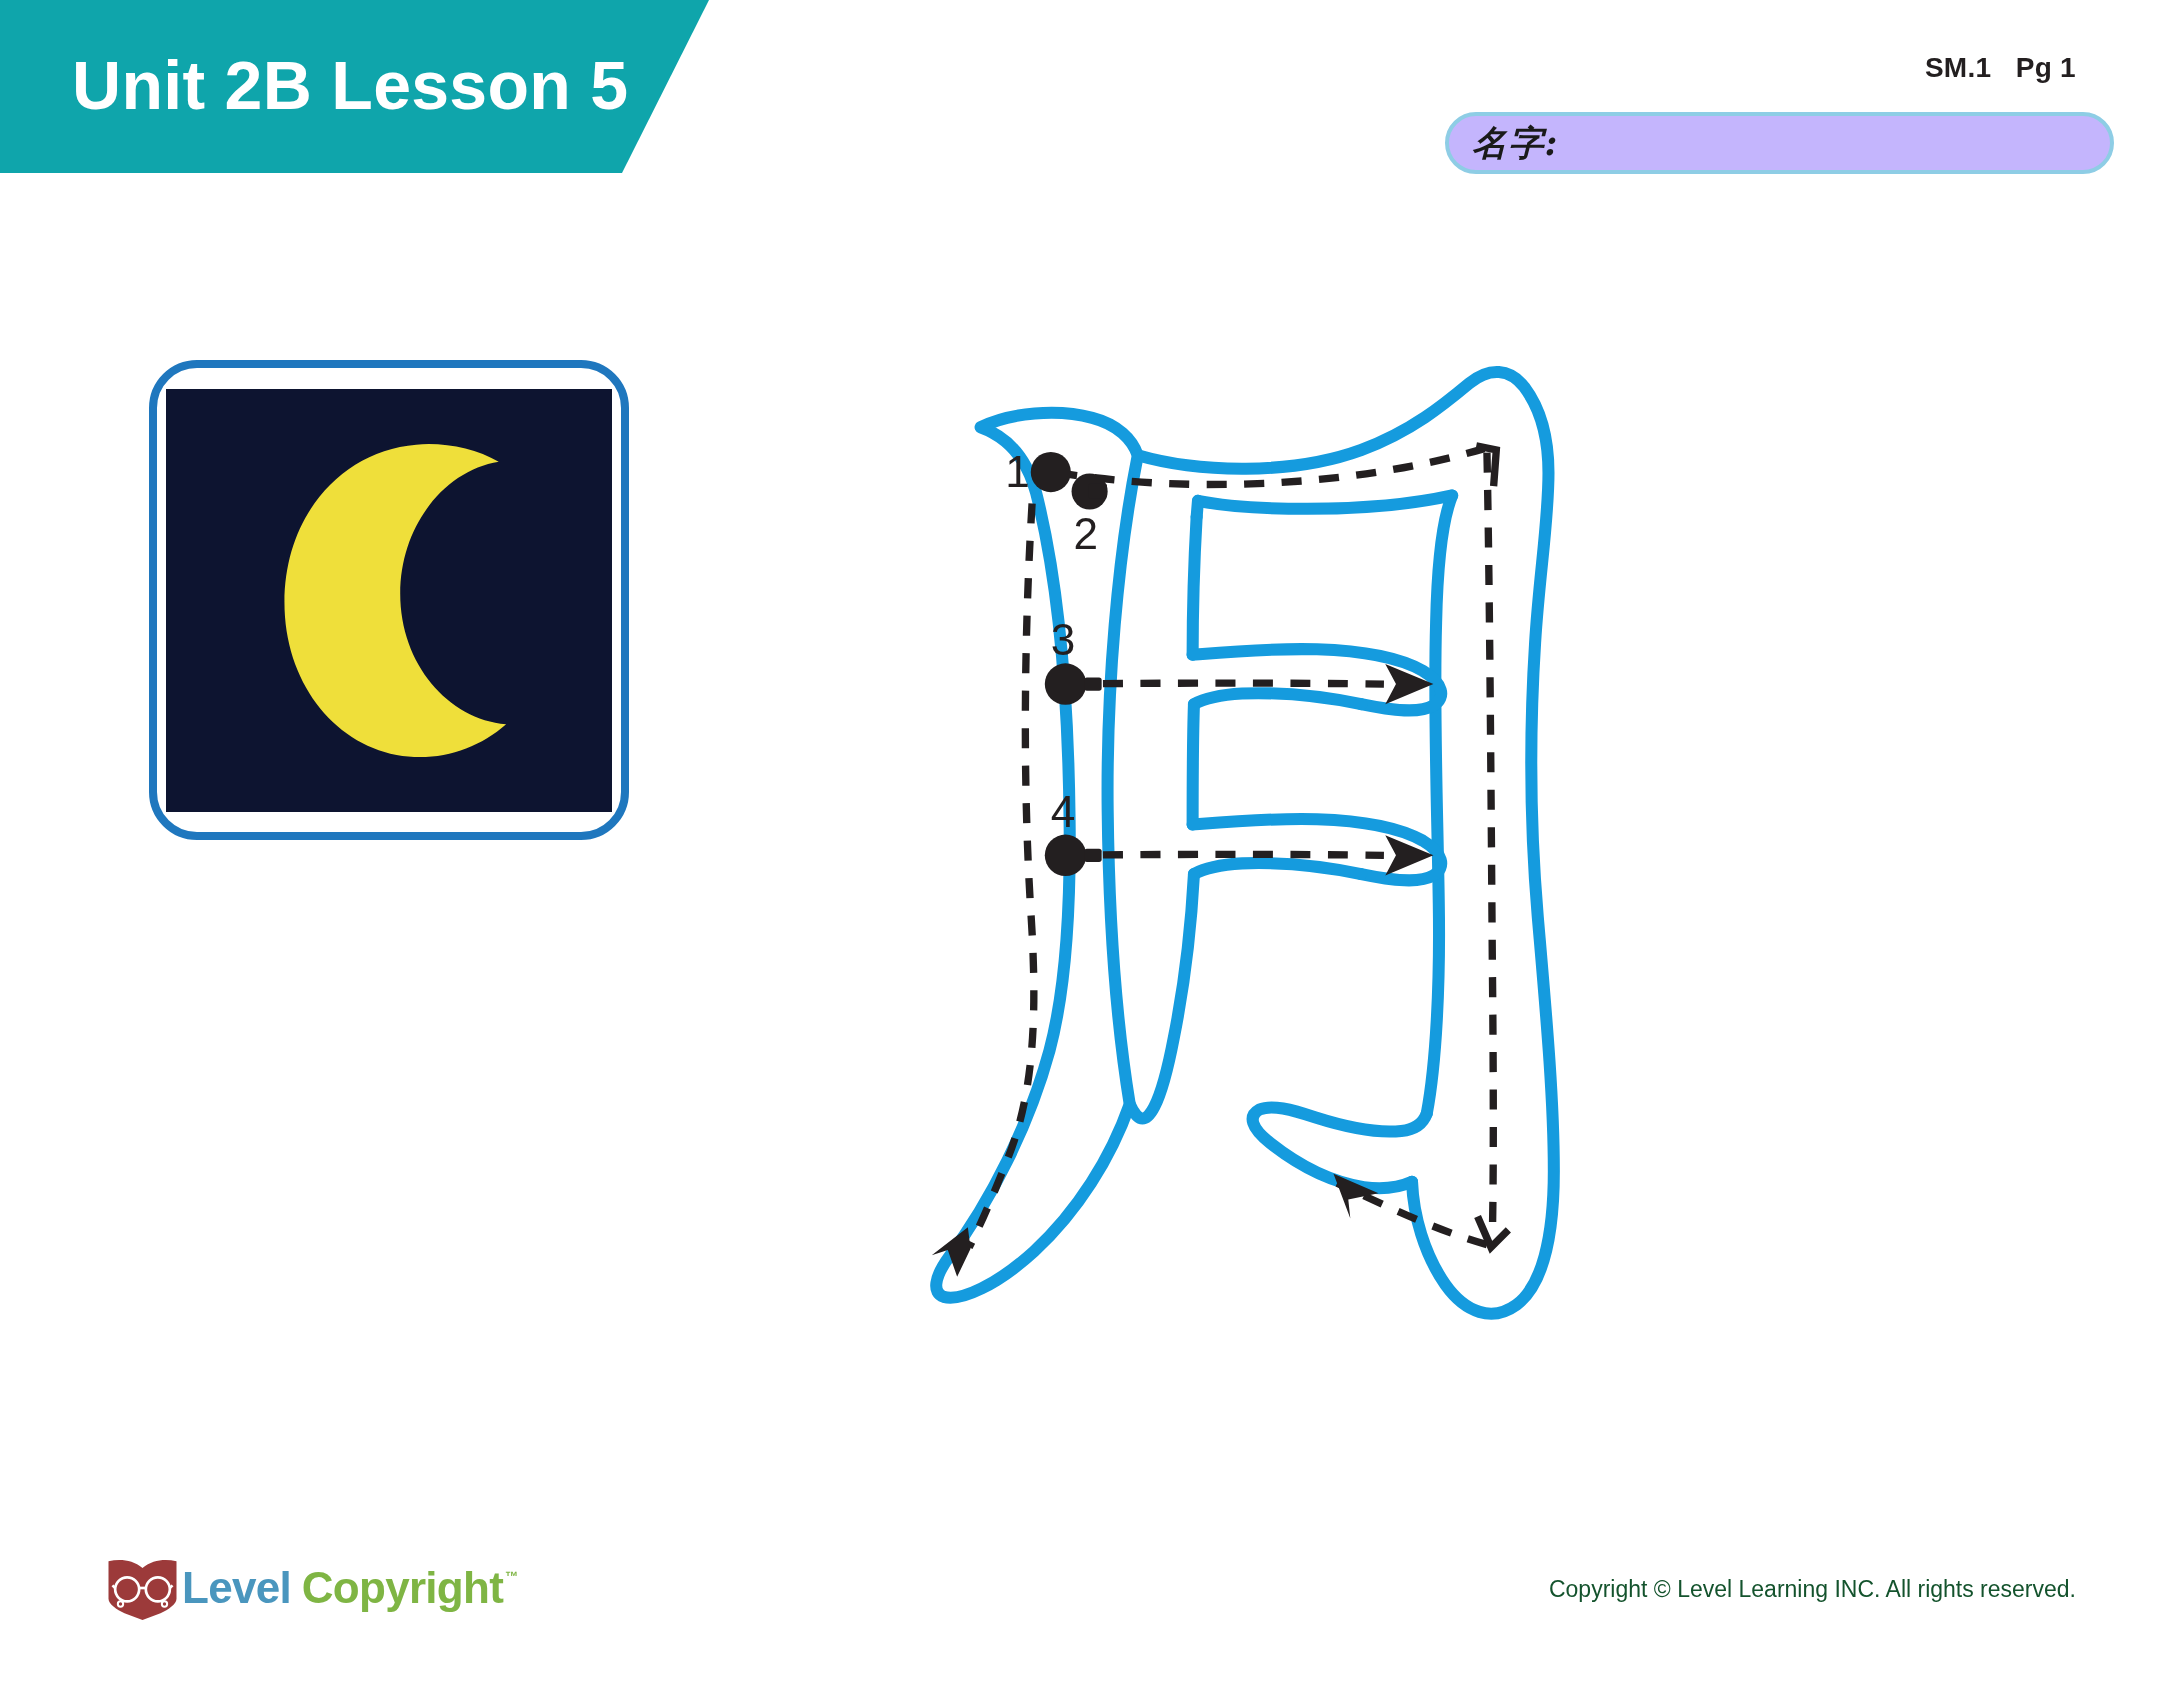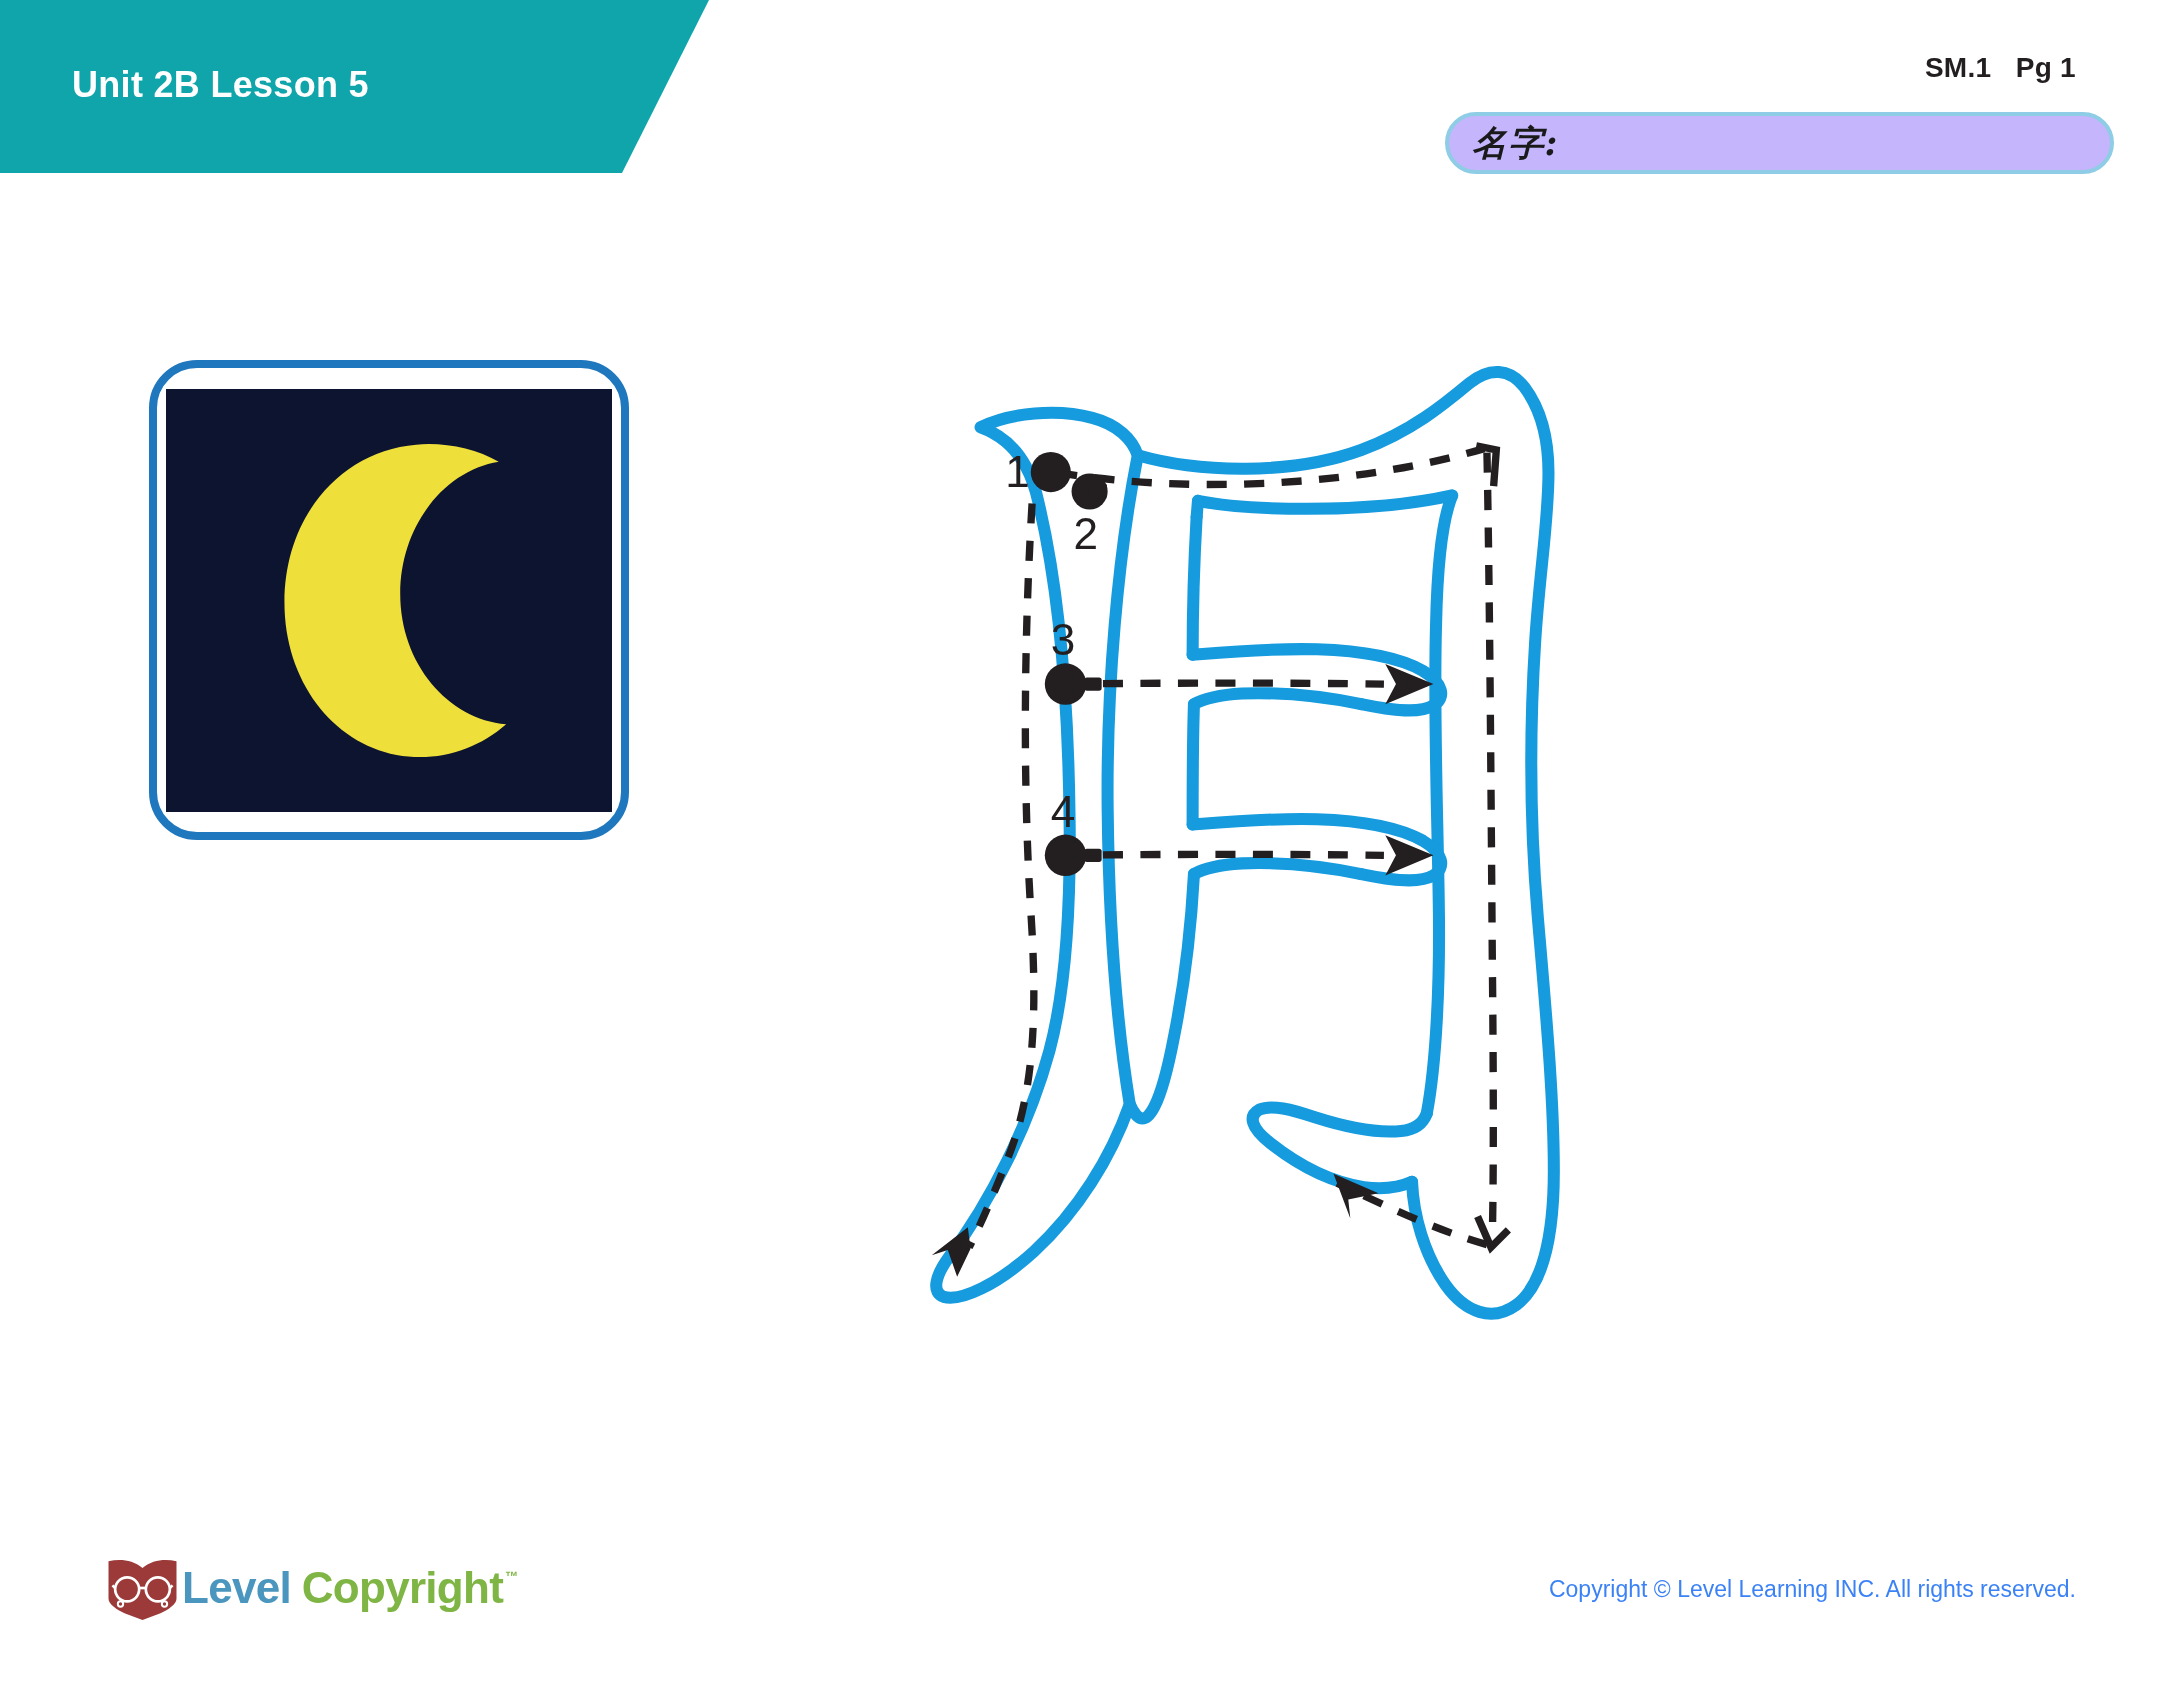--- a/index.html
+++ b/index.html
@@ -23,21 +23,21 @@
     top: 0;
     width: 709px;
     height: 173px;
     background: #0FA5AB;
     clip-path: polygon(0 0, 709px 0, 622px 173px, 0 173px);
     display: flex;
     align-items: center;
   }
   #banner-title {
     color: #ffffff;
-    font-size: 36px;
+    font-size: 68px;
     font-weight: bold;
     letter-spacing: 0.3px;
     margin-left: 72px;
     margin-top: -4px;
     white-space: nowrap;
     font-family: "Liberation Sans", sans-serif;
   }
 
   
   #page-code {
@@ -145,21 +145,21 @@
     font-size: 13.4px;
     font-weight: bold;
     margin-left: 2px;
     margin-top: 4px;
   }
   #copyright {
     position: absolute;
     right: 107px;
     top: 1576px;
     font-size: 23px;
-    color: #3b82f6;
+    color: #14532d;
     white-space: nowrap;
     margin-left: 34px;
   }
 </style>
 </head>
 <body>
 
 <div id="header-banner">
   <div id="banner-title">Unit 2B Lesson 5</div>
 </div>

